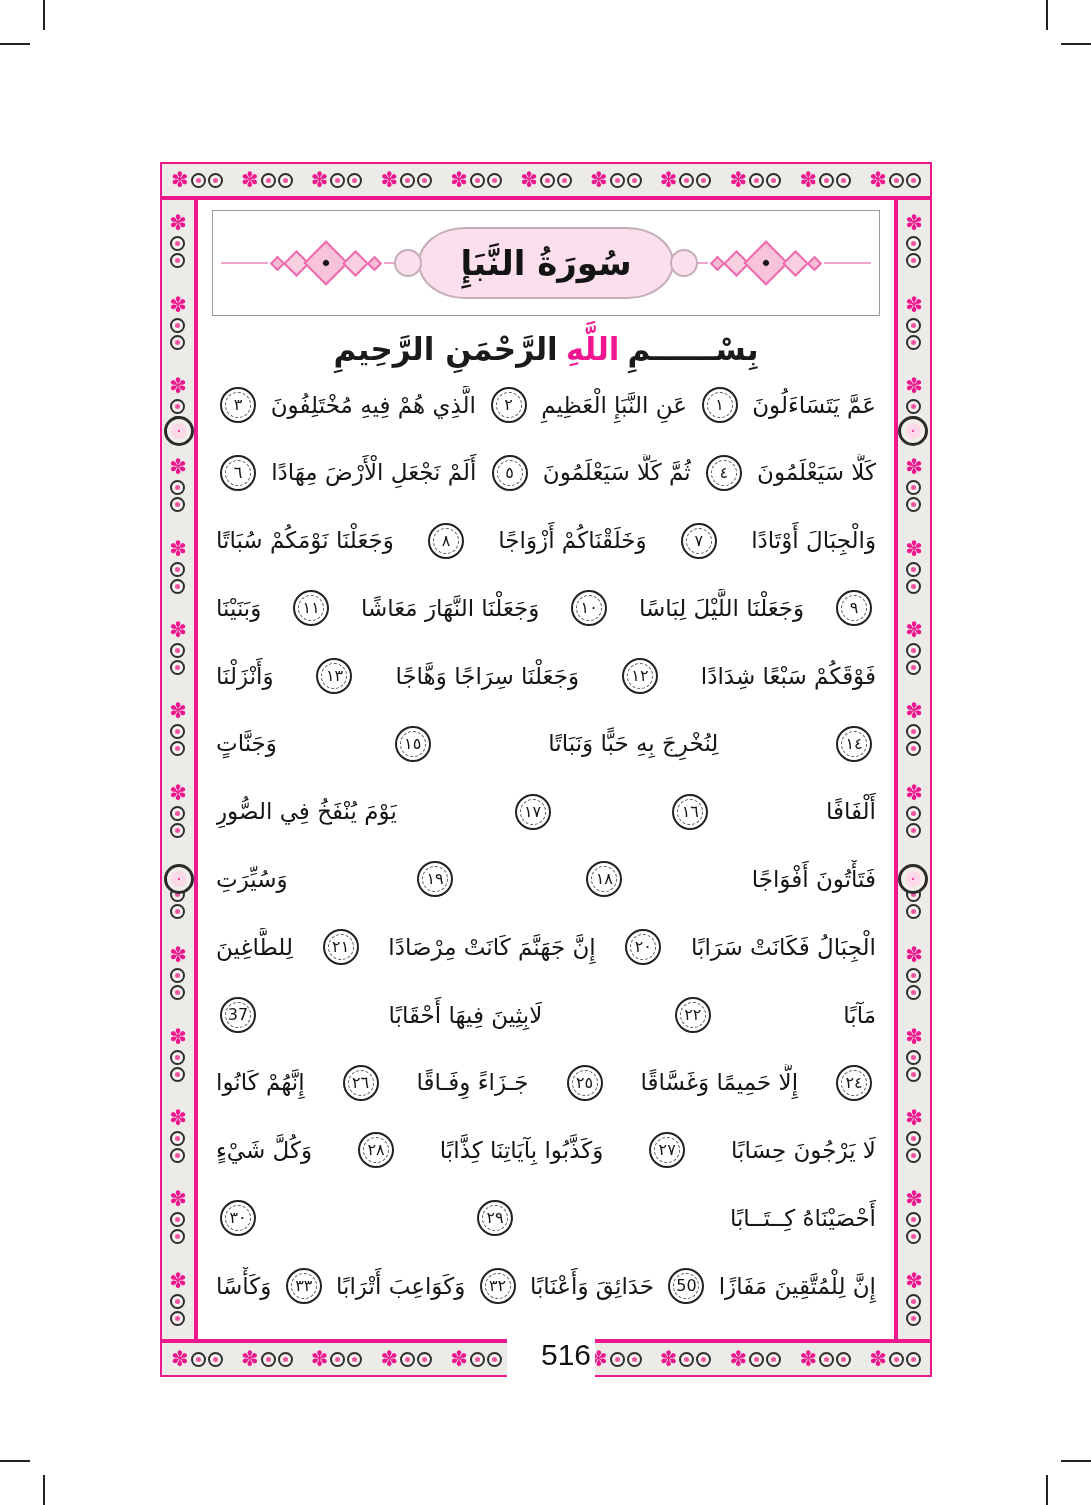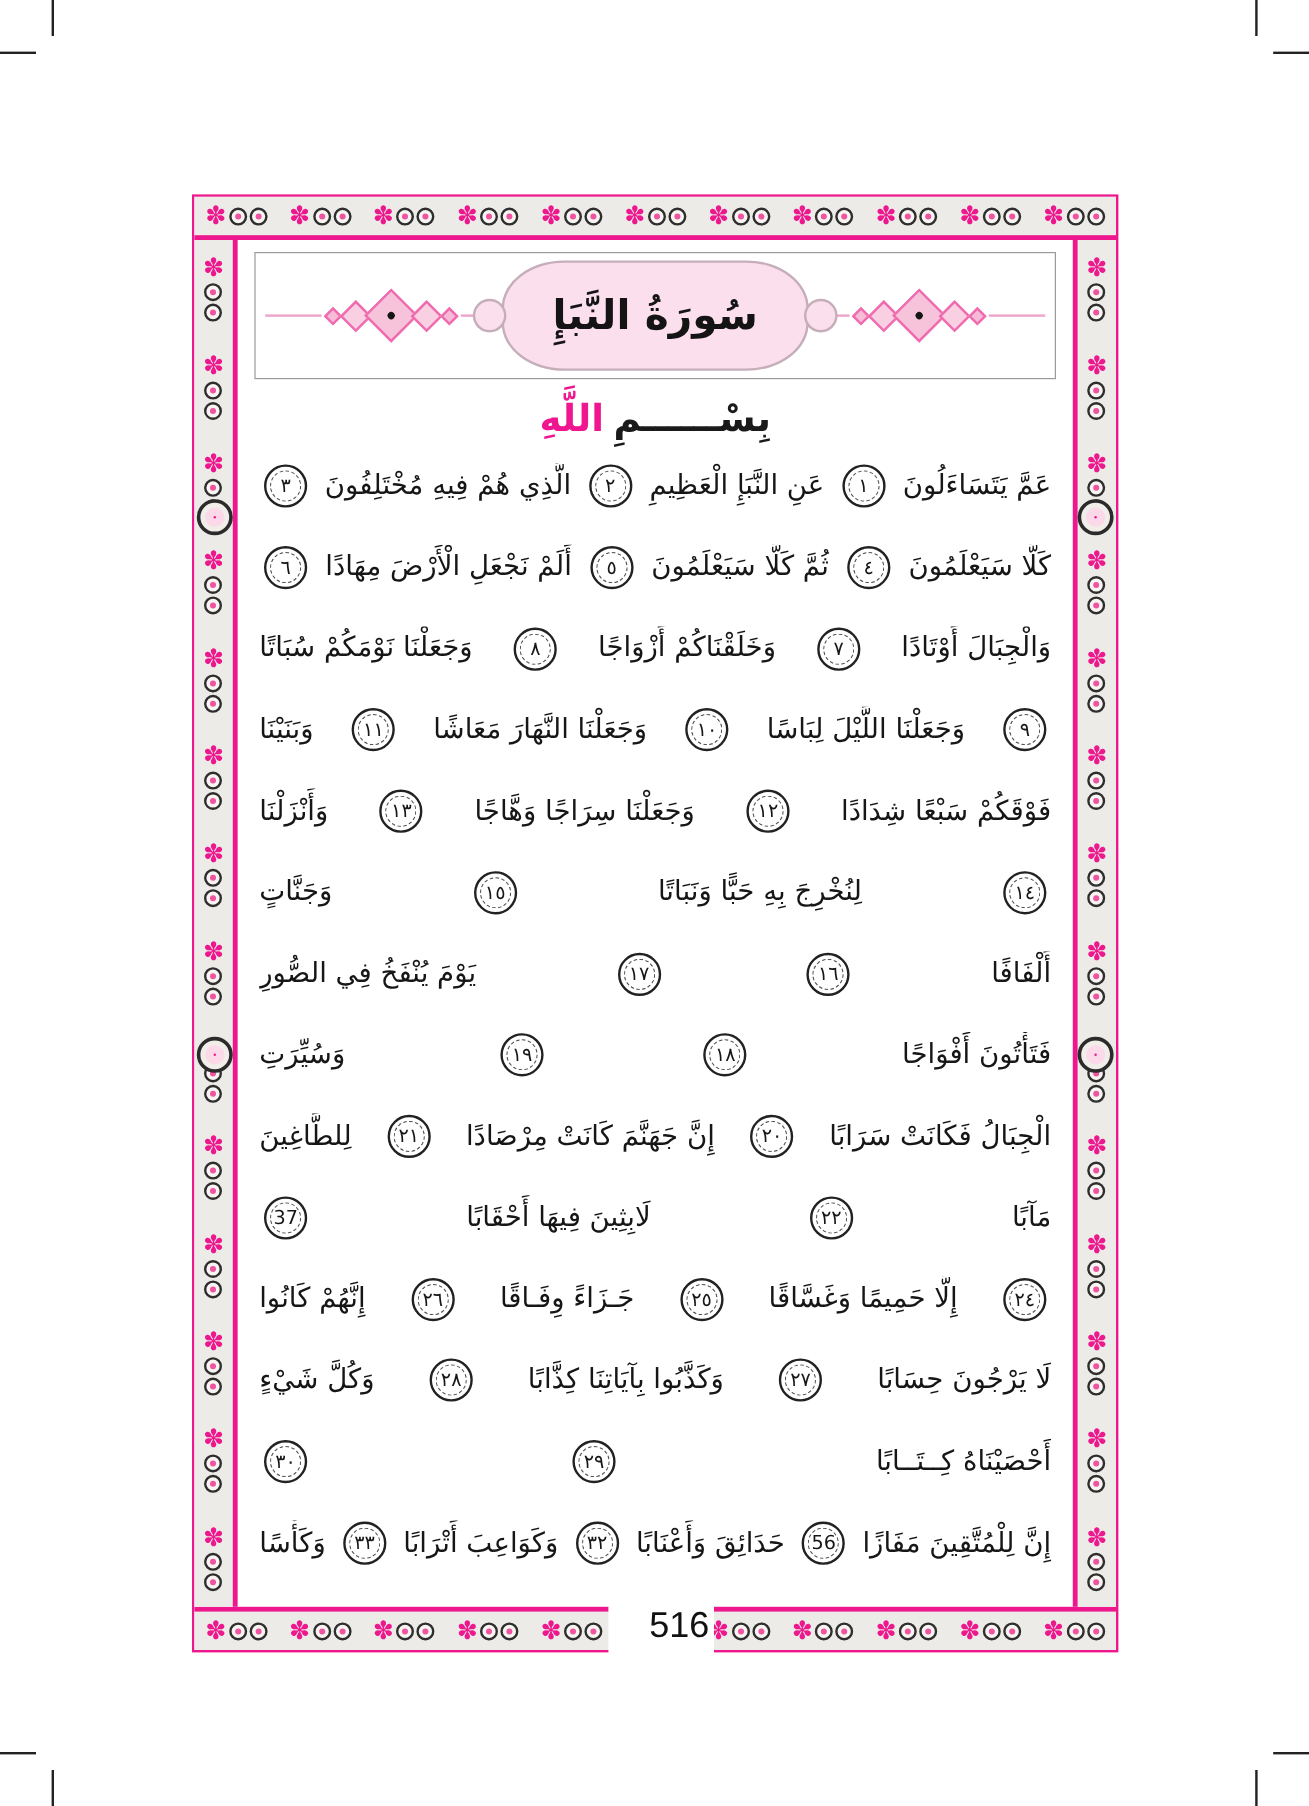--- a/index.html
+++ b/index.html
@@ -70,21 +70,21 @@
     display:flex;align-items:center;justify-content:center;}
   .pgnum{font-family:"Liberation Sans",sans-serif;font-size:30px;color:#111;margin-left:30px;}
 
   
   .inner{position:absolute;inset:36px;background:#fff;z-index:0;
     display:flex;flex-direction:column;padding:10px 14px 6px;}
 
   
   .titlebox{height:106px;border:1px solid #9a9a9a;position:relative;
     display:flex;align-items:center;justify-content:center;flex:0 0 auto;background:#fff;}
-  .cart{position:relative;width:256px;height:92px;background:var(--pale-pink);
+  .cart{position:relative;width:256px;height:72px;background:var(--pale-pink);
     border:2px solid var(--cart-line);border-radius:52px/40px;
     display:flex;align-items:center;justify-content:center;z-index:1;}
   .cart::before,.cart::after{content:"";position:absolute;top:50%;width:24px;height:24px;
     background:var(--pale-pink);border:2px solid var(--cart-line);border-radius:50%;
     transform:translateY(-50%);}
   .cart::before{left:-26px;}
   .cart::after{right:-26px;}
   .title-text{font-size:34px;font-weight:700;color:#141414;direction:rtl;}
 
   .flank{position:absolute;top:50%;transform:translateY(-50%);width:210px;height:64px;
@@ -419,20 +419,21 @@
         <span class="dia lg"></span>
         <span class="dia md"></span>
         <span class="dia sm"></span>
         <span class="fline"></span>
       </div>
     </div>
 
     <div class="basmala">
       <span>بِسْــــــمِ</span>
       <span class="allah">اللَّهِ</span>
+      <span>الرَّحْمَنِ الرَّحِيمِ</span>
     </div>
 
     <div class="lines">
         <div class="qline">
           <span class="seg">عَمَّ يَتَسَاءَلُونَ</span>
           <span class="ayah">
             <span class="n">١</span>
           </span>
           <span class="seg">عَنِ النَّبَإِ الْعَظِيمِ</span>
           <span class="ayah">
@@ -574,21 +575,21 @@
           <span class="ayah">
             <span class="n">٢٩</span>
           </span>
           <span class="ayah">
             <span class="n">٣٠</span>
           </span>
         </div>
         <div class="qline">
           <span class="seg">إِنَّ لِلْمُتَّقِينَ مَفَازًا</span>
           <span class="ayah">
-            <span class="n">56</span>
+            <span class="n">50</span>
           </span>
           <span class="seg">حَدَائِقَ وَأَعْنَابًا</span>
           <span class="ayah">
             <span class="n">٣٢</span>
           </span>
           <span class="seg">وَكَوَاعِبَ أَتْرَابًا</span>
           <span class="ayah">
             <span class="n">٣٣</span>
           </span>
           <span class="seg">وَكَأْسًا</span>

